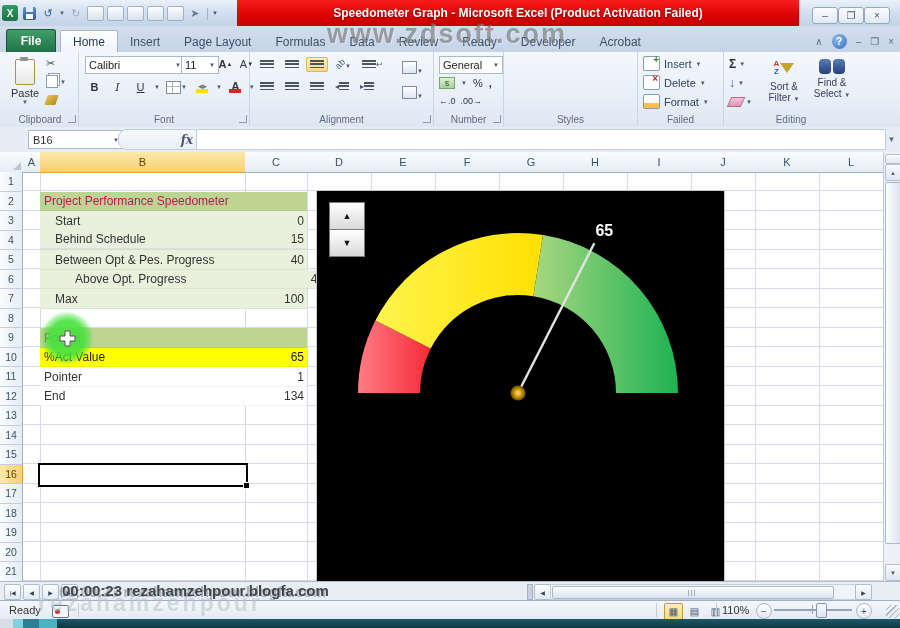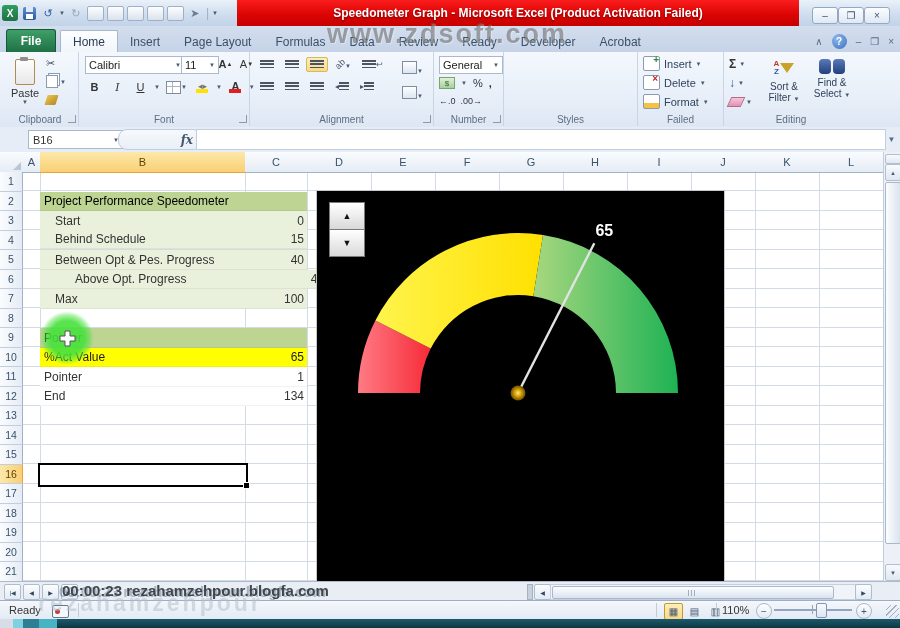--- a/index.html
+++ b/index.html
@@ -134,21 +134,21 @@
     border-right:1px solid #9eb2c8;border-bottom:1px solid #c2cedd;display:flex;align-items:center;
     justify-content:center;font-size:10.5px;color:#39516b;box-sizing:border-box;}
   .rownum.selrow{background:linear-gradient(90deg,#fde8a9,#f9cf74);border-right:1px solid #e8a33d;color:#5b4400;}
   #gridlines{position:absolute;left:23px;top:20px;width:860px;height:409px;
     background:repeating-linear-gradient(to bottom,transparent 0 18.5px,#d3dbe7 18.5px 19.5px);}
   .vline{position:absolute;top:0;height:409px;width:1px;background:#d3dbe7;}
   .drow{position:absolute;left:40px;width:267px;height:19.5px;display:flex;align-items:center;z-index:2;
     box-shadow:inset 0 -1px rgba(0,0,0,0.05);}
   .drow .dlabel{padding-left:4px;white-space:nowrap;}
   .drow .dvalue{margin-left:auto;padding-right:3px;}
-  .drow.header{background:#bdd492;color:#000000;}
+  .drow.header{background:#bdd492;color:#be185d;}
   .drow.light{background:#e9f0dc;color:#333;} .drow.light .dlabel{padding-left:15px;}
   .drow.yellow{background:#ffff00;color:#1c1c1c;}
   .drow.plain{background:#fff;}
   #selection{position:absolute;left:38px;top:311px;width:206px;height:20px;border:2.5px solid #000;
     background:#fff;z-index:3;}
   #fillhandle{position:absolute;right:-4px;bottom:-4px;width:5px;height:5px;background:#000;border:1px solid #fff;}
   
   #chart{position:absolute;left:316px;top:38px;width:407px;height:390px;background:#000;
     border:1px solid #c8c8c8;z-index:4;}
   #spinner{position:absolute;left:12px;top:11px;width:36px;height:56px;}

